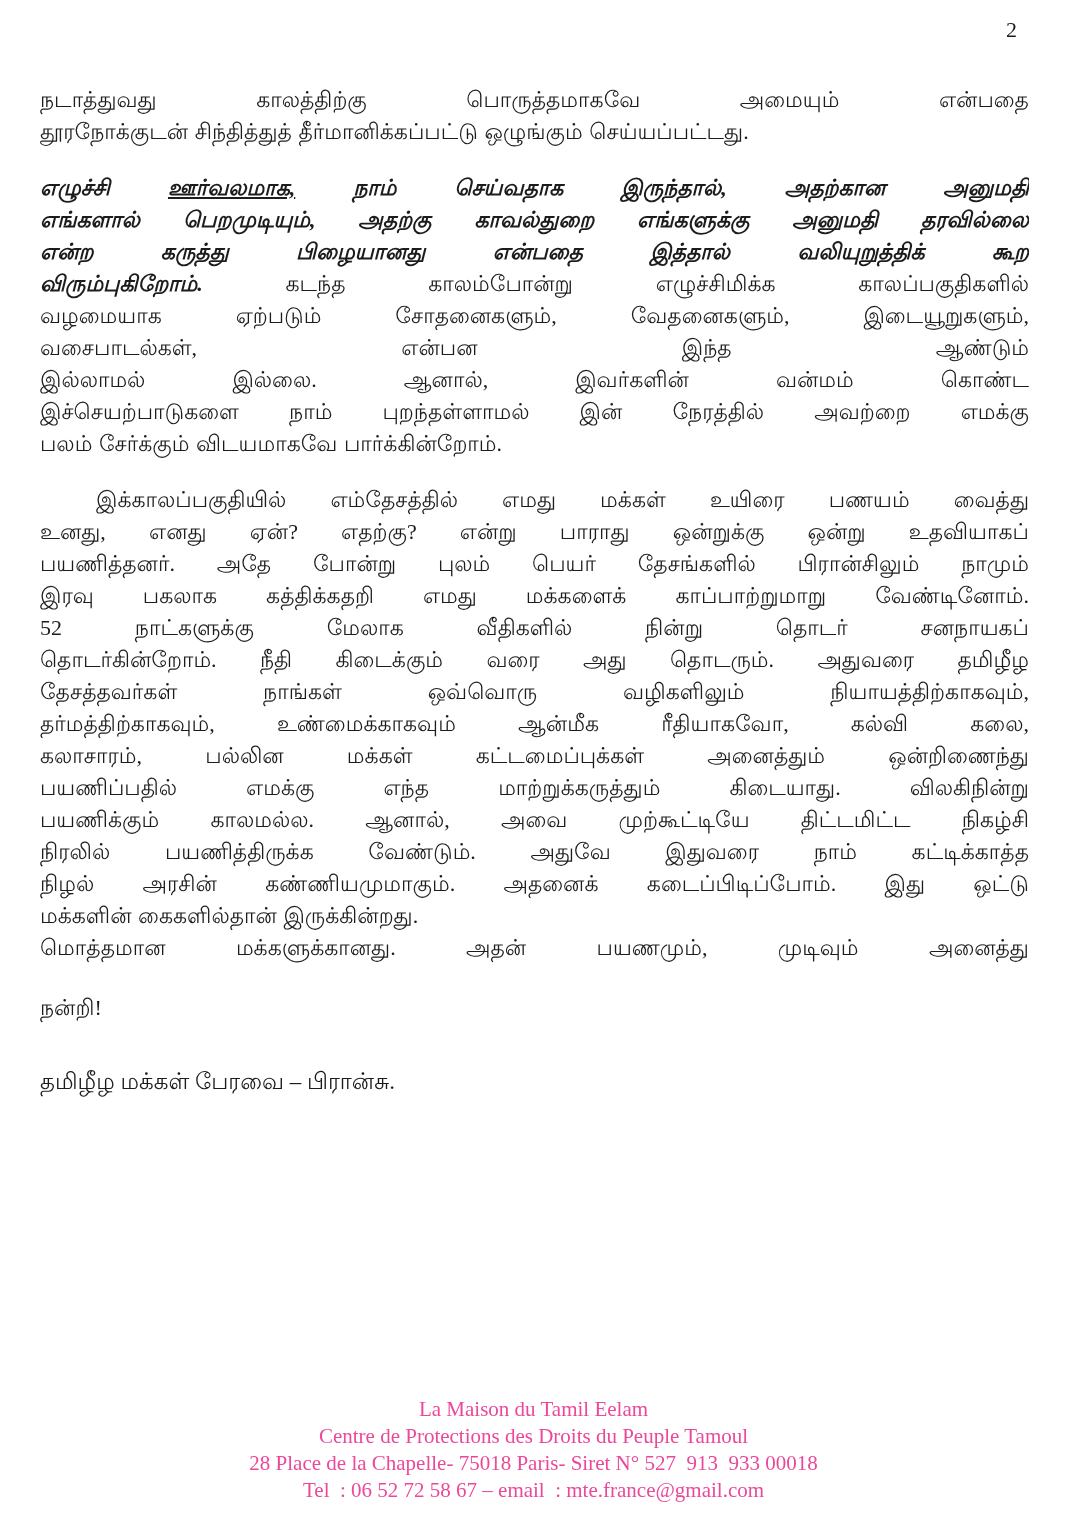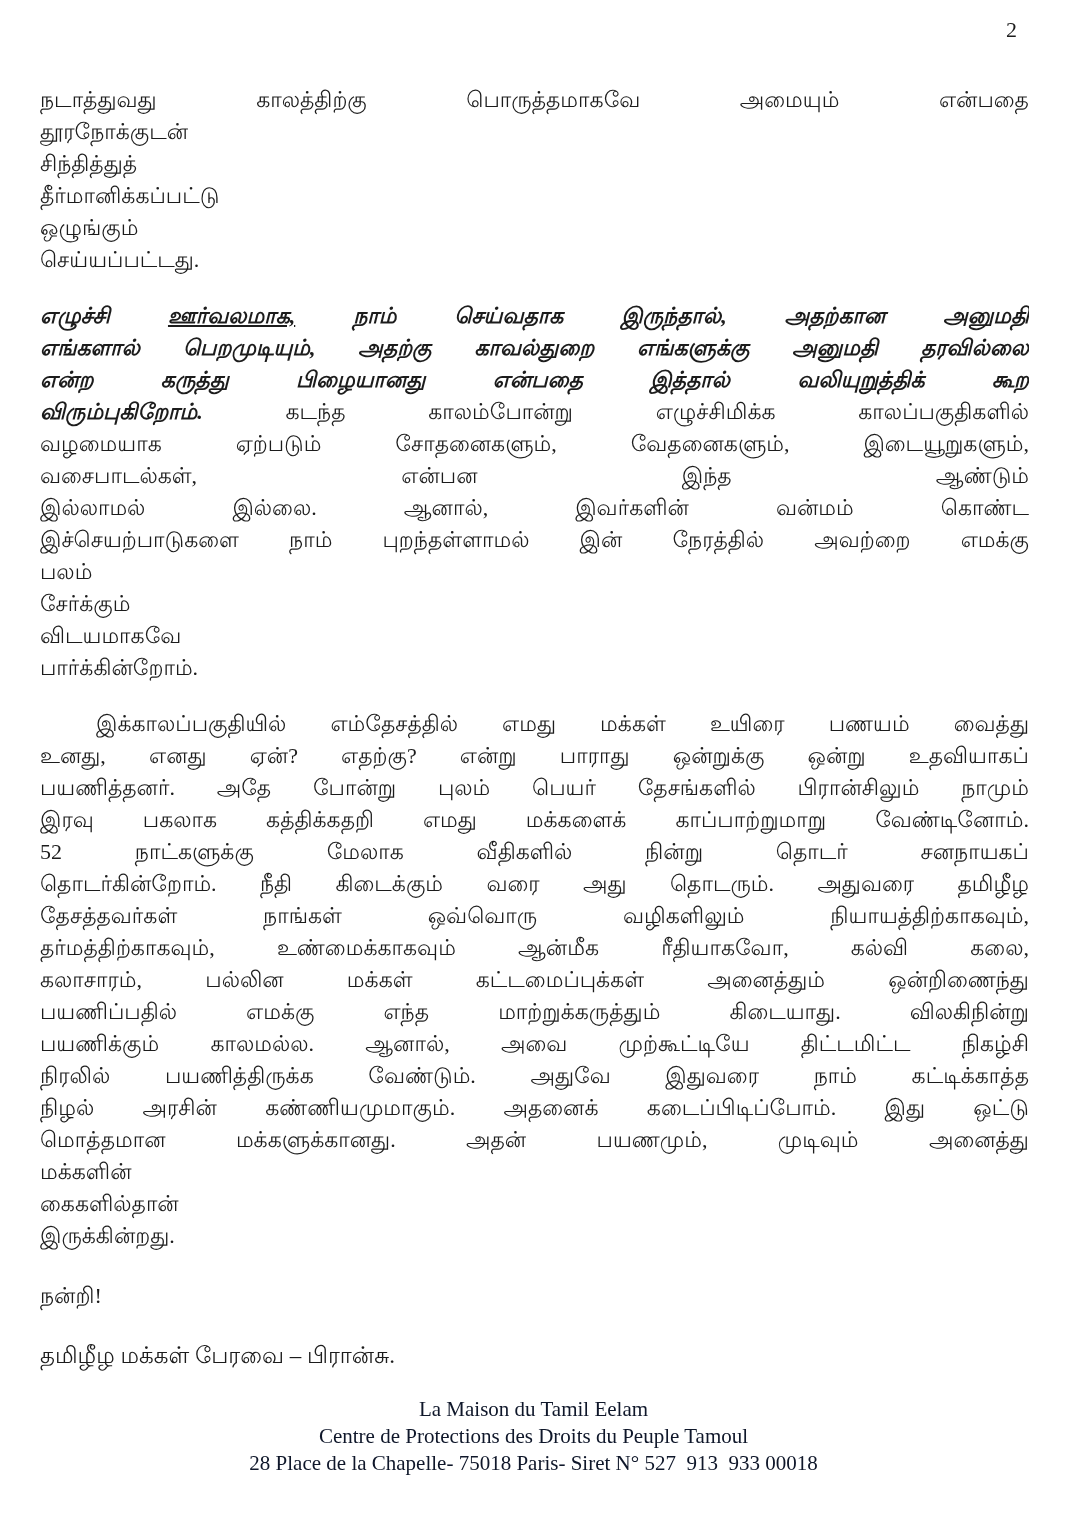--- a/index.html
+++ b/index.html
@@ -18,33 +18,33 @@
   }
   .content {
     position:absolute; top:72px; left:40px; width:989px;
   }
   .para { margin:12px 0 24px 0; }
   .line {
     display:flex; justify-content:space-between;
     font-size:22px; line-height:32px;
     overflow:hidden; white-space:nowrap;
   }
-  .line.last { justify-content:flex-start; column-gap:0.30em;flex-direction:column; }
+  .line.last { justify-content:flex-start; column-gap:0.30em; }
   .line.indent { padding-left:56px; }
   .seg-r { font-weight:normal; font-style:normal; }
   .seg-b, .seg-bu { font-weight:bold; font-style:italic; }
   .seg-bu { text-decoration:underline; }
   .thanks { margin-top:28px; font-size:22px; line-height:32px; }
-  .signature { margin-top:28px; font-size:23px; line-height:32px; }
+  .signature { margin-top:42px; font-size:23px; line-height:32px; }
   .footer {
     position:absolute; top:1396px; left:0; right:0;
     text-align:center;
   }
   .footer-line {
-    font-size:21px; line-height:27px; white-space:pre-wrap; color:#0f172a;
+    font-size:21px; line-height:27px; white-space:pre-wrap; color:#ec4899;
   }
 </style>
 </head>
 <body>
 
 <div class="page">
   <div class="page-number">2</div>
 
   <div class="content">
       <div class="para">
@@ -245,36 +245,37 @@
         </div>
         <div class="line">
           <span class="seg-r">நிழல்</span>
           <span class="seg-r">அரசின்</span>
           <span class="seg-r">கண்ணியமுமாகும்.</span>
           <span class="seg-r">அதனைக்</span>
           <span class="seg-r">கடைப்பிடிப்போம்.</span>
           <span class="seg-r">இது</span>
           <span class="seg-r">ஒட்டு</span>
         </div>
+        <div class="line last">
+          <span class="seg-r">மக்களின்</span>
+          <span class="seg-r">கைகளில்தான்</span>
+          <span class="seg-r">இருக்கின்றது.</span>
+        </div>
         <div class="line">
           <span class="seg-r">மொத்தமான</span>
           <span class="seg-r">மக்களுக்கானது.</span>
           <span class="seg-r">அதன்</span>
           <span class="seg-r">பயணமும்,</span>
           <span class="seg-r">முடிவும்</span>
           <span class="seg-r">அனைத்து</span>
         </div>
-        <div class="line last">
-          <span class="seg-r">மக்களின்</span>
-          <span class="seg-r">கைகளில்தான்</span>
-          <span class="seg-r">இருக்கின்றது.</span>
-        </div>
       </div>
     <div class="thanks">நன்றி!</div>
     <div class="signature">தமிழீழ மக்கள் பேரவை – பிரான்சு.</div>
   </div>
 
   <div class="footer">
       <div class="footer-line">La Maison du Tamil Eelam</div>
       <div class="footer-line">Centre de Protections des Droits du Peuple Tamoul</div>
       <div class="footer-line">28 Place de la Chapelle- 75018 Paris- Siret N° 527  913  933 00018</div>
+      <div class="footer-line">Tel  : 06 52 72 58 67 – email  : mte.france@gmail.com</div>
     </div>
 </div>
 
 </body></html>

